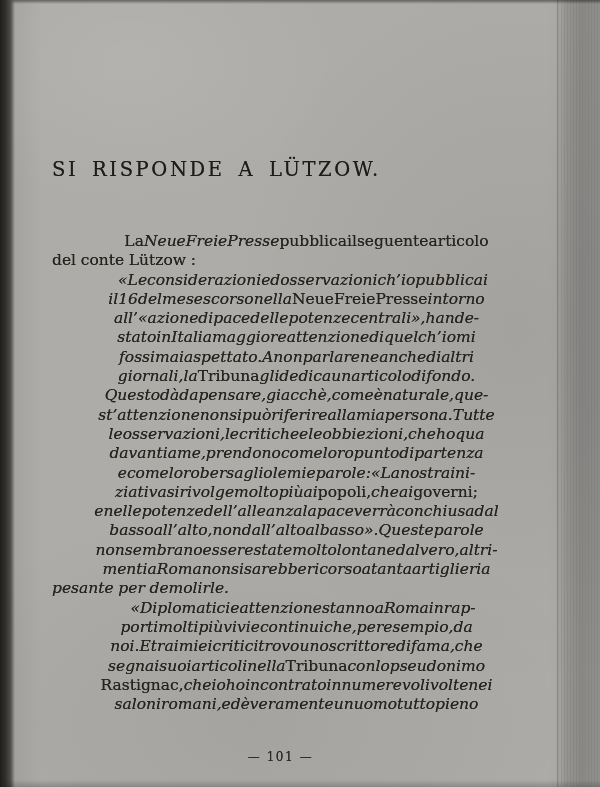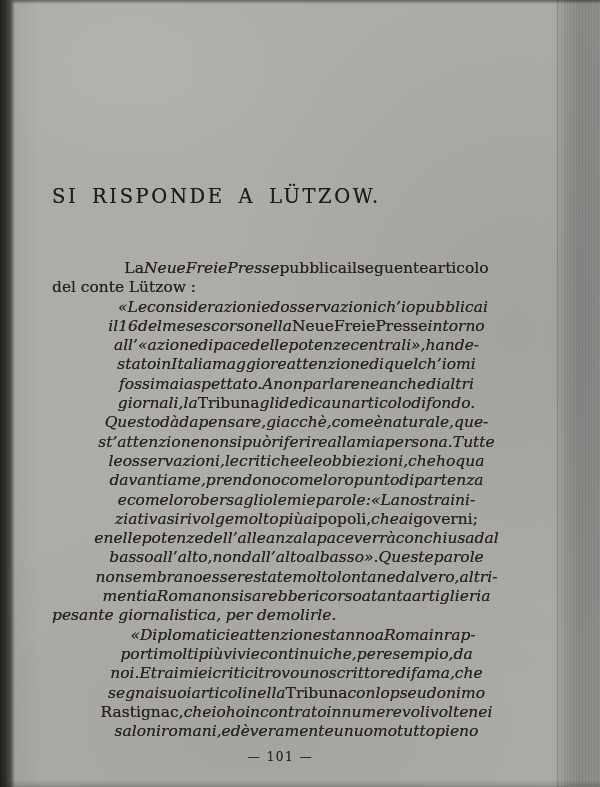--- a/index.html
+++ b/index.html
@@ -19,21 +19,21 @@
     background:linear-gradient(90deg,#1f1e1d 0%,#312f2d 35%,#4f4d49 70%,rgba(90,88,84,0) 100%);}
   .edge-top{position:absolute;left:0;top:0;right:0;height:4px;
     background:linear-gradient(180deg,rgba(25,24,22,.5),rgba(25,24,22,0));}
   .edge-bottom{position:absolute;left:0;right:0;bottom:0;height:7px;
     background:linear-gradient(0deg,rgba(25,24,22,.22),rgba(25,24,22,0));}
   .edge-right{position:absolute;right:0;top:0;bottom:0;width:42px;
     border-left:1px solid rgba(0,0,0,.12);
     background:
       repeating-linear-gradient(90deg, rgba(0,0,0,.05) 0 1px, rgba(0,0,0,0) 1px 3px),
       linear-gradient(90deg, rgba(0,0,0,.02) 0, rgba(0,0,0,.10) 20%, rgba(0,0,0,.14) 55%, rgba(0,0,0,.08) 100%);}
-  .text-col{position:absolute;left:52px;top:185px;width:489px;}
+  .text-col{position:absolute;left:52px;top:158px;width:489px;}
   .title{
     margin:0;font-size:19.5px;font-weight:400;letter-spacing:2.6px;word-spacing:5px;
     line-height:24px;color:#1e1c1a;text-shadow:0 0 .5px rgba(30,28,26,.75);
   }
   .paras{margin-top:50px;font-size:15.5px;}
   .line{display:flex;height:19.3px;line-height:19.3px;align-items:baseline;overflow:hidden;}
   .line span{text-shadow:0 0 .45px rgba(35,32,28,.8);}
   .line.just{justify-content:center;}
   .line.plain{justify-content:flex-start;gap:.30em;}
   .p-intro .line.first{padding-left:20px;}
@@ -253,21 +253,20 @@
             <span class="ita">non</span>
             <span class="ita">si</span>
             <span class="ita">sarebbe</span>
             <span class="ita">ricorso</span>
             <span class="ita">a</span>
             <span class="ita">tanta</span>
             <span class="ita">artiglieria</span>
           </div>
           <div class="line plain">
             <span class="ita">pesante</span>
-            <span class="ita">giornalistica,</span>
             <span class="ita">per</span>
             <span class="ita">demolirle.</span>
           </div>
         </div>
         <div class="para p-quote">
           <div class="line just first">
             <span class="ita">«</span>
             <span class="ita">Diplomatici</span>
             <span class="ita">e</span>
             <span class="ita">attenzione</span>

